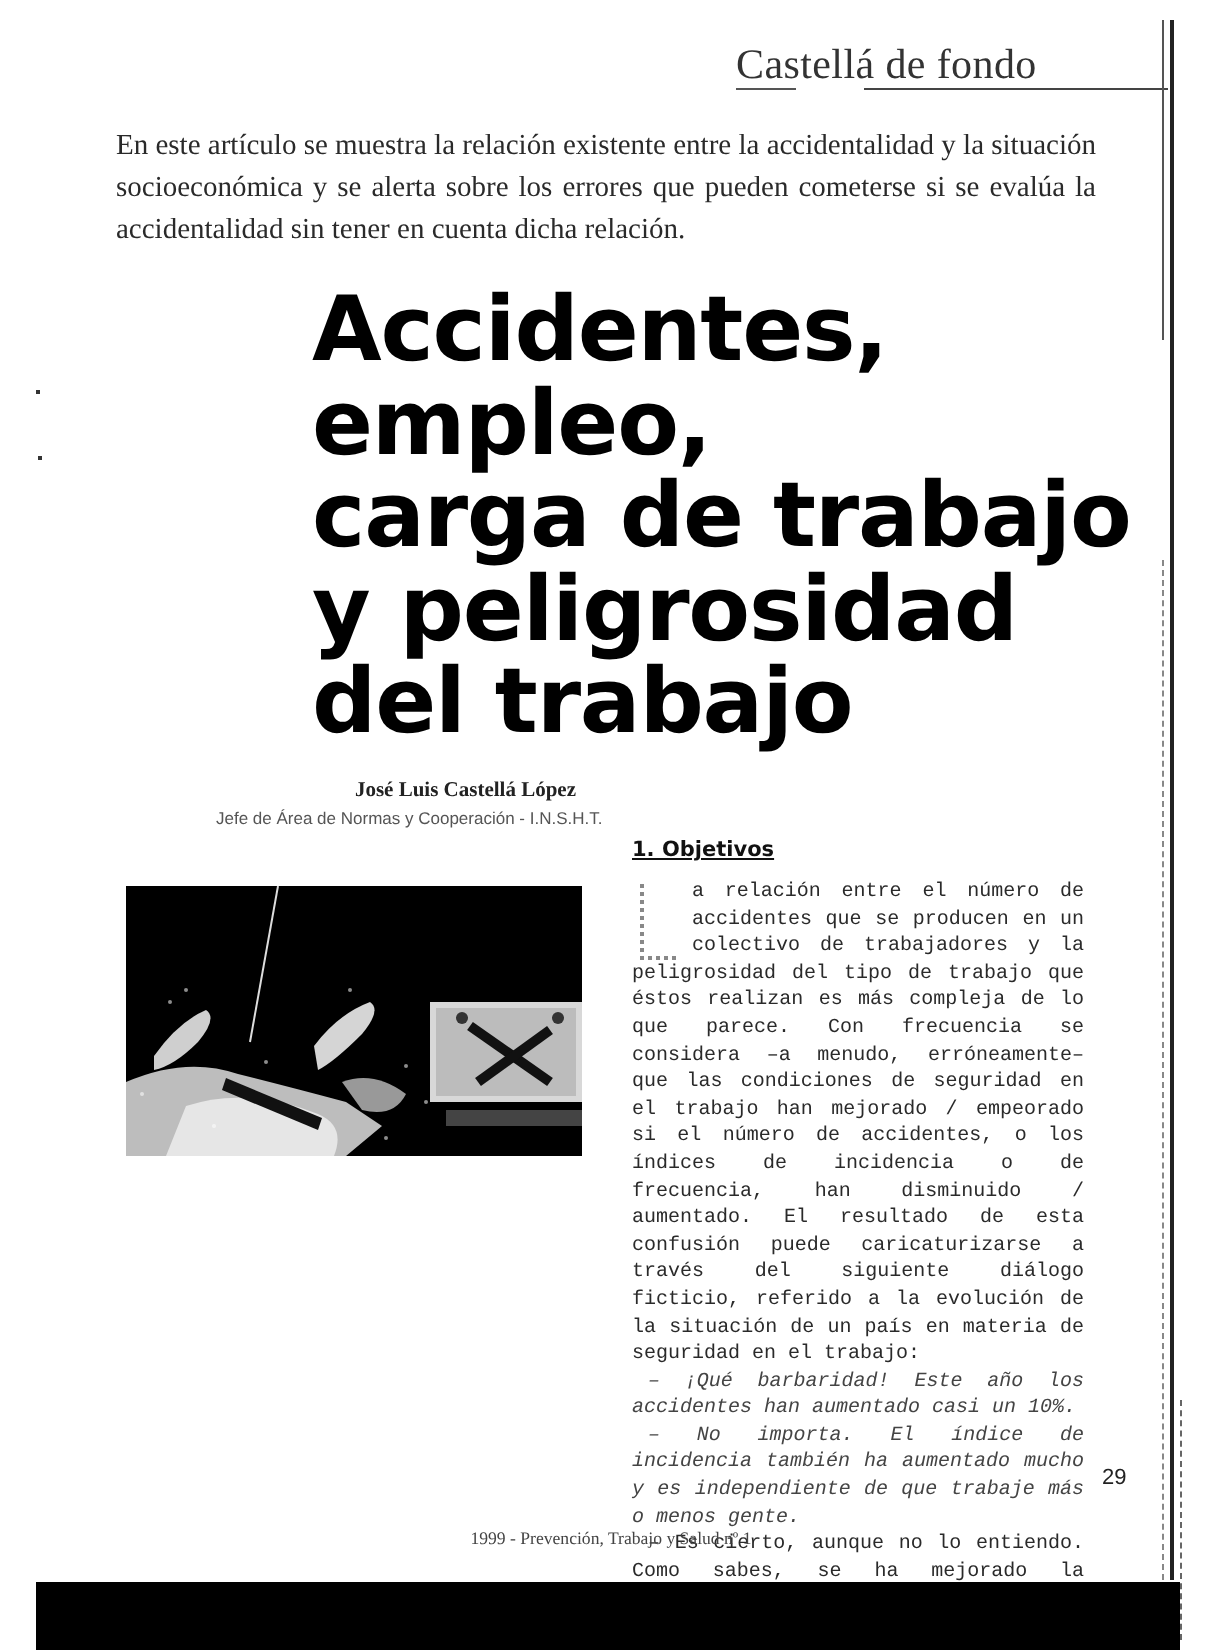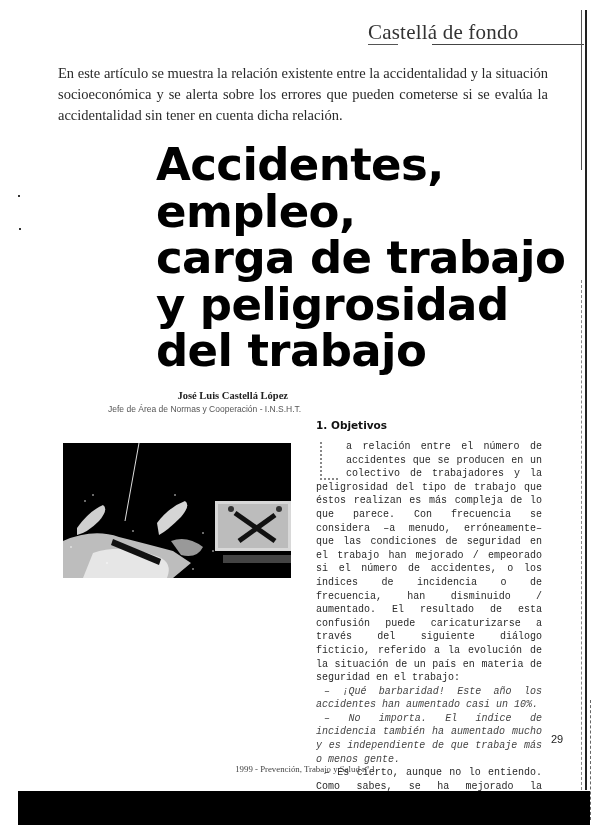--- a/index.html
+++ b/index.html
@@ -121,20 +121,21 @@
     
     .section-title {
       position: absolute;
       left: 316px;
       top: 419px;
       font-family: "DejaVu Sans", "Liberation Sans", sans-serif;
       font-weight: bold;
       font-size: 10.5px;
       color: #111;
       white-space: nowrap;
+      text-decoration: underline;
     }
     .body-col {
       position: absolute;
       left: 316px;
       top: 440px;
       width: 226px;
       font-family: Liberation Mono, monospace;
       font-size: 10px;
       line-height: 13.6px;
       color: #2a2a2a;

